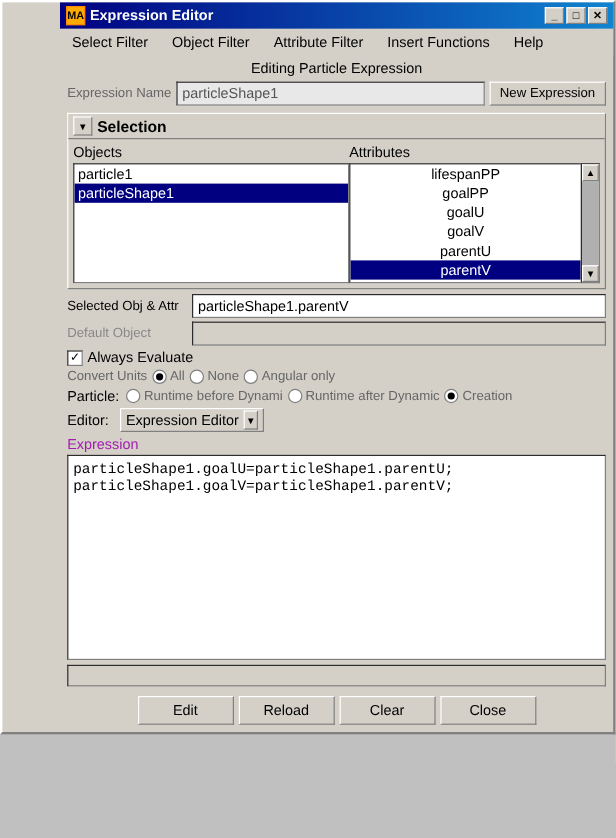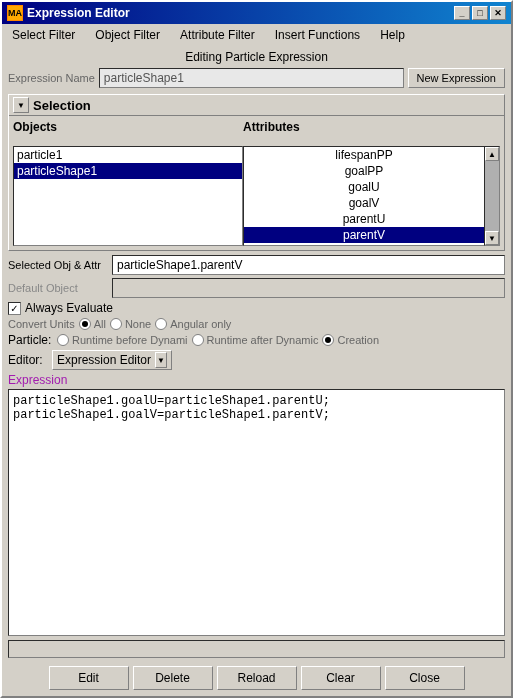--- a/index.html
+++ b/index.html
@@ -6,27 +6,28 @@
     body {
       font-family: Arial, sans-serif;
       font-size: 12px;
       background: #c0c0c0;
       width: 513px;
       height: 698px;
       overflow: hidden;
     }
     .window {
       width: 513px;
-      height: 698px;
+      height: 612px;
       background: #d4d0c8;
       border: 2px solid #ffffff;
       border-right-color: #808080;
       border-bottom-color: #808080;
       display: flex;
       flex-direction: column;
+      padding-left: 48px;
     }
     .title-bar {
       background: linear-gradient(to right, #000080, #1084d0);
       color: white;
       padding: 3px 5px;
       display: flex;
       align-items: center;
       justify-content: space-between;
       height: 22px;
       flex-shrink: 0;
@@ -164,22 +165,21 @@
     .section-title {
       font-size: 13px;
       font-weight: bold;
       color: #000;
     }
     .selection-content {
       padding: 4px;
     }
     .col-headers {
       display: flex;
-      margin-bottom: 12px;
-      font-weight: bold;
+      margin-bottom: 2px;
     }
     .col-header {
       font-size: 12px;
       color: #000;
     }
     .col-header.objects { width: 230px; }
     .col-header.attributes { flex: 1; }
     .lists-row {
       display: flex;
       gap: 0;
@@ -554,19 +554,18 @@
 
     <div class="expression-label">Expression</div>
 
     <div class="expression-area">particleShape1.goalU=particleShape1.parentU;
 particleShape1.goalV=particleShape1.parentV;</div>
 
     <div class="progress-bar-area"></div>
 
     <div class="bottom-buttons">
       <button class="bottom-btn">Edit</button>
-      <button class="bottom-btn">Delete</button>
       <button class="bottom-btn">Reload</button>
       <button class="bottom-btn">Clear</button>
       <button class="bottom-btn">Close</button>
     </div>
   </div>
 </div>
 
 </body></html>

